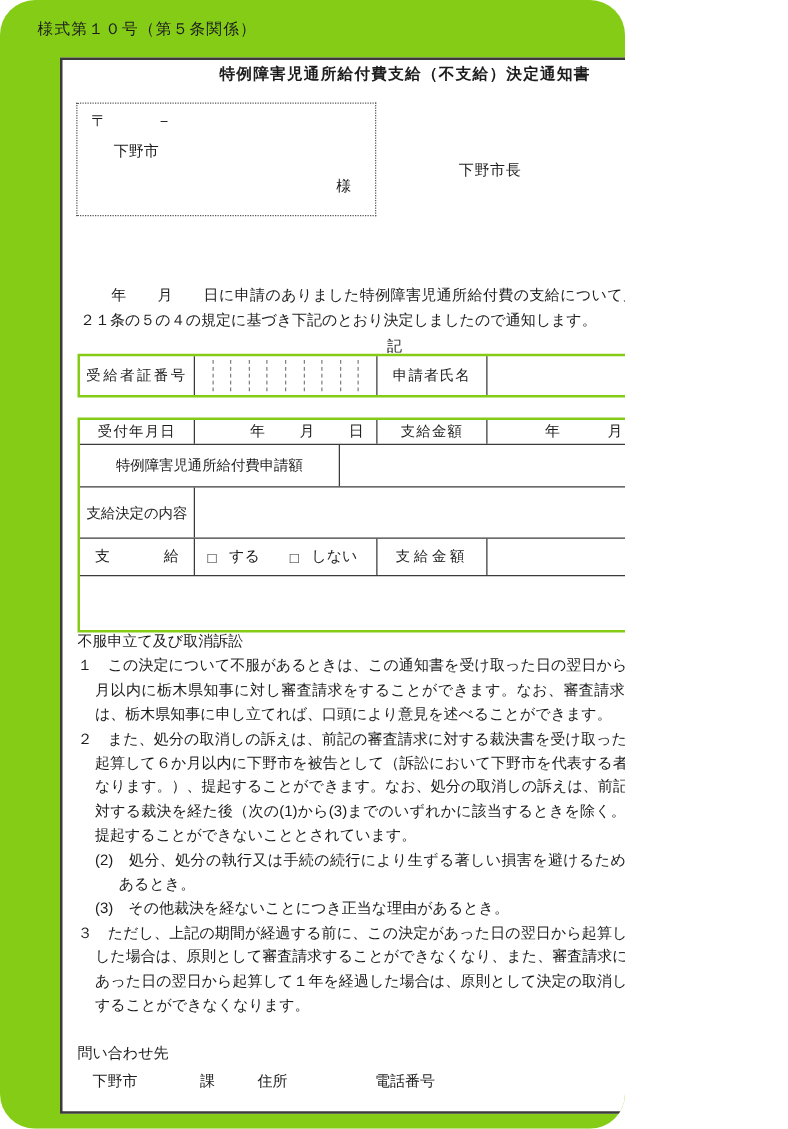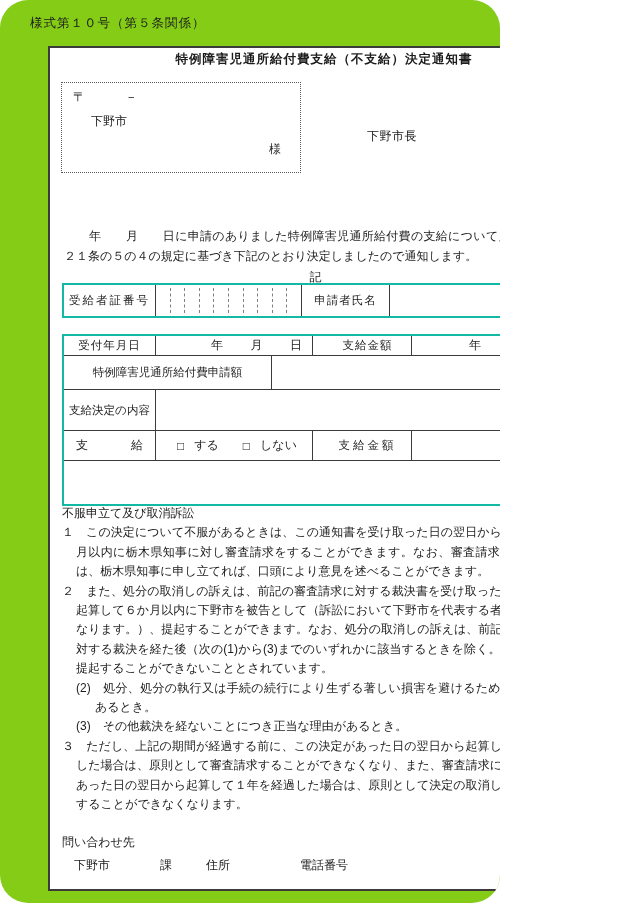--- a/index.html
+++ b/index.html
@@ -23,24 +23,24 @@
   .addr-honor { position:absolute; left:207px; top:58px; font-size:12px; }
 
   .mayor { position:absolute; left:317px; top:80px; font-size:12px; letter-spacing:0.5px; }
   .seal  { position:absolute; left:479px; top:76px; width:19px; height:19px; border:1px solid #4a4a4a;
            font-size:11px; display:flex; align-items:center; justify-content:center; }
 
   .body-p { position:absolute; left:14px; top:178px; width:508px; font-size:12px; line-height:20px;
             text-align:justify; text-indent:25px; }
   .ki { position:absolute; left:0; top:221px; width:100%; text-align:center; font-size:12px; }
 
-  .tbl { position:absolute; left:12px; width:510px; border:2px solid #14b8a6; background:#fff; }
+  .tbl { position:absolute; left:12px; width:510px; border:2px solid #84cc16; background:#fff; }
   .t1  { top:235px; height:35px; display:flex; }
   .t2  { top:286px; height:172px; display:flex; flex-direction:column; }
-  .row { display:flex; border-bottom:1px solid #3b3b3b; width:100%;gap:11px; }
+  .row { display:flex; border-bottom:1px solid #3b3b3b; width:100%; }
   .row:last-child { border-bottom:none; }
   .cell { border-right:1px solid #3b3b3b; display:flex; align-items:center; font-size:12px; }
   .cell:last-child { border-right:none; }
   .cc { justify-content:center; }
   .grow { flex:1 1 auto; }
   .w92 { width:92px; } .w146 { width:146px; } .w88 { width:88px; } .w208 { width:208px; }
   .ls1 { letter-spacing:1px; } .ls2 { letter-spacing:2px; } .ls3 { letter-spacing:3px; }
   .fs115 { font-size:11.5px; }
 
   .digits { padding:0; }

